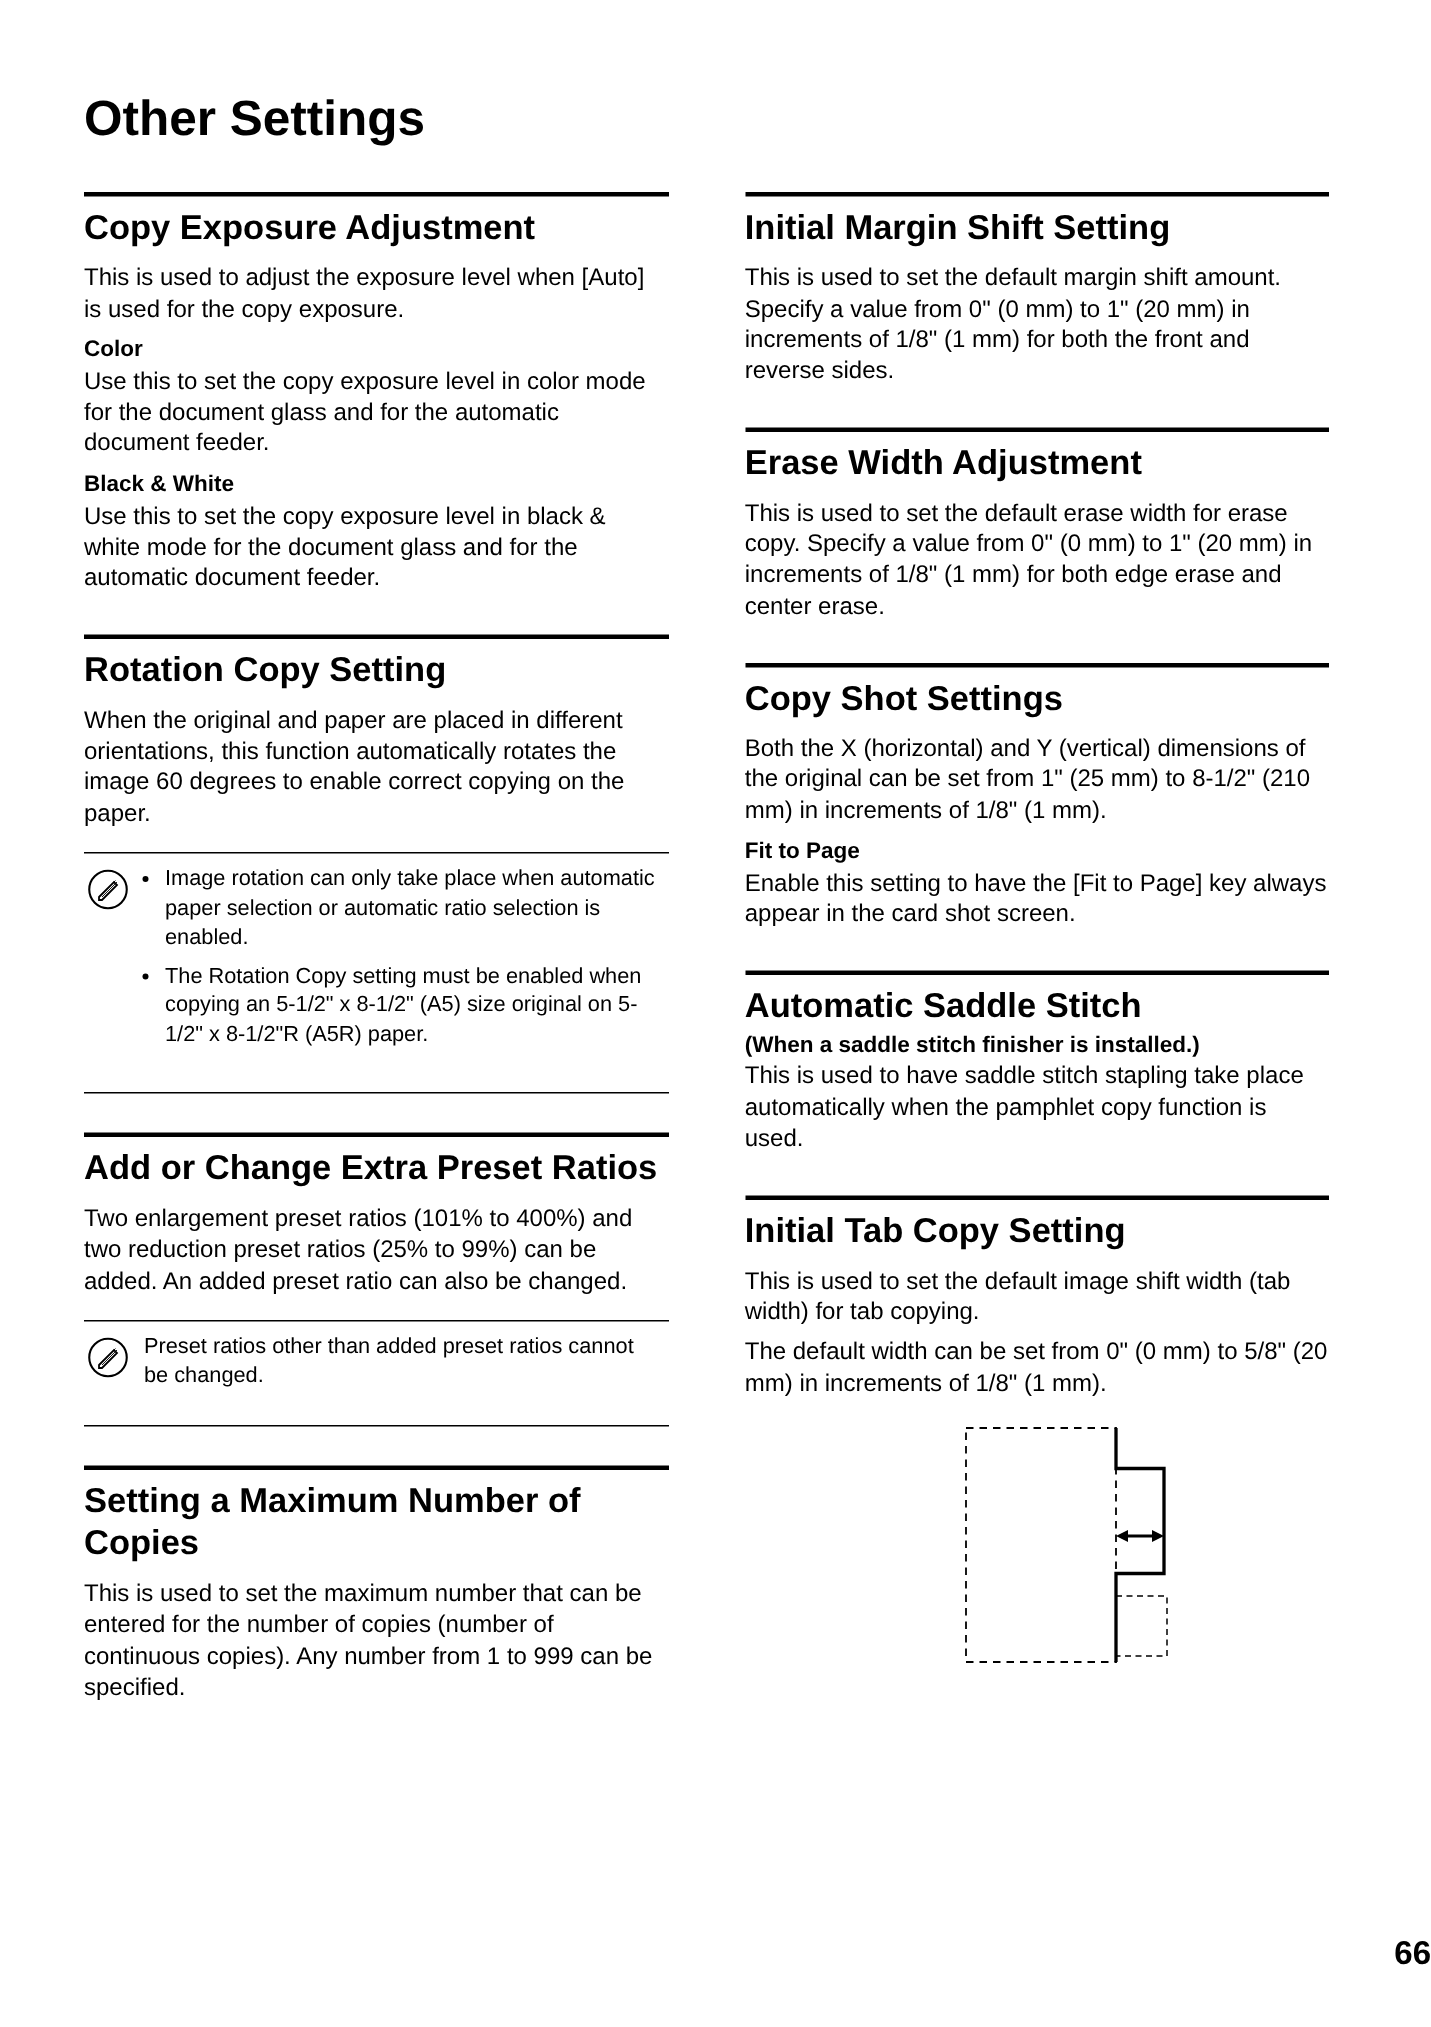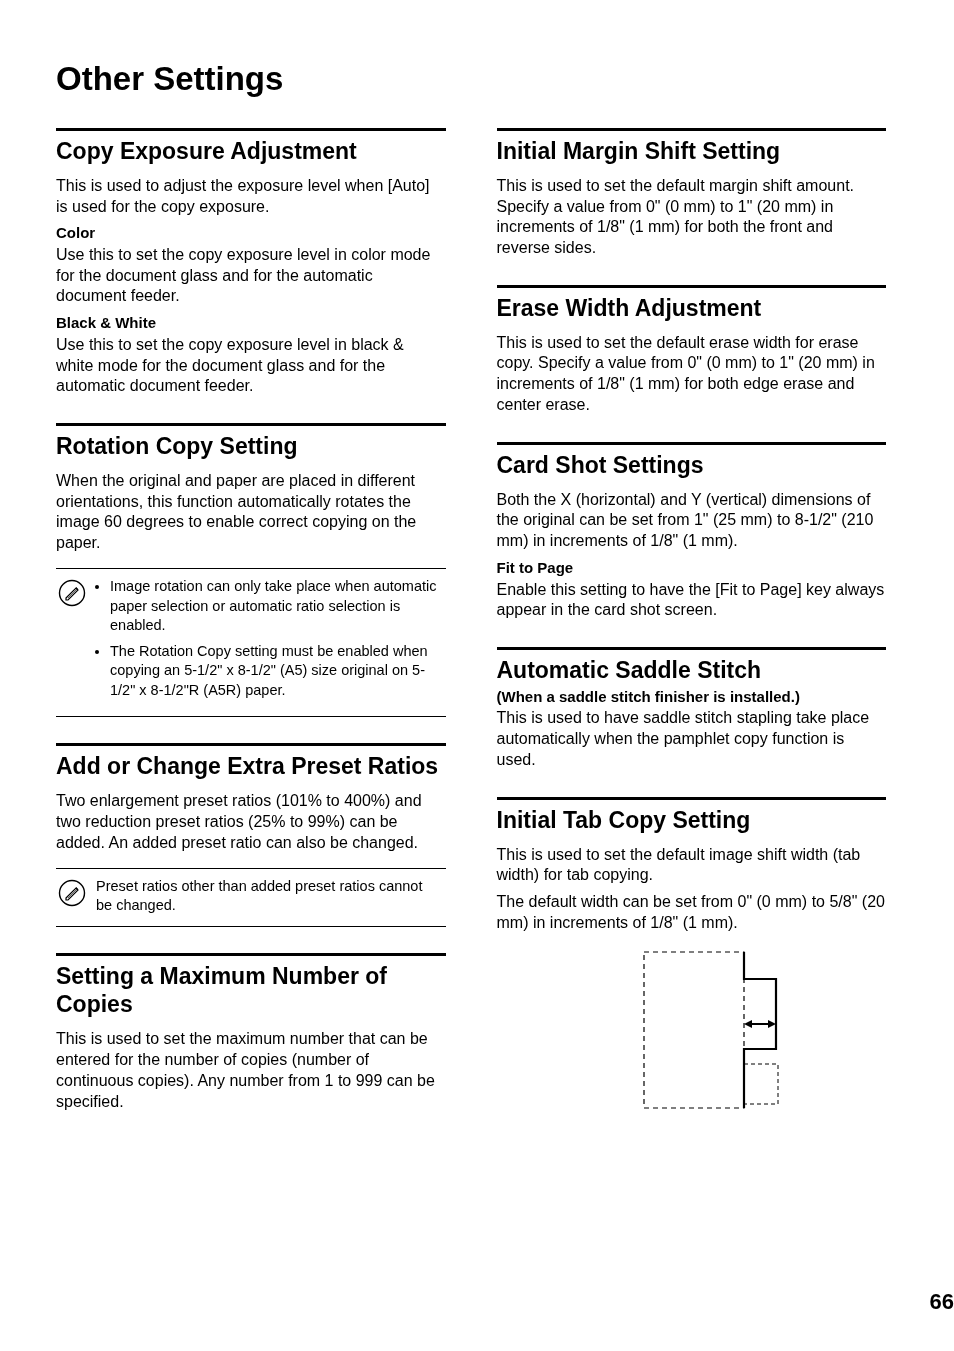--- a/index.html
+++ b/index.html
@@ -53,21 +53,21 @@
     line-height: 1.3;
   }
   .body {
     font-size: 16px;
     line-height: 1.3;
     margin: 0 0 6px 0;
   }
   .note-box {
     border-top: 1px solid #000;
     border-bottom: 1px solid #000;
-    padding: 8px 6px 10px 2px;
+    padding: 8px 6px 22px 2px;
     margin-top: 14px;
     display: flex;
     gap: 10px;
   }
   .note-icon {
     flex: 0 0 auto;
     margin-top: 2px;
   }
   .note-text {
     font-size: 14.5px;
@@ -172,21 +172,21 @@
       </div>
 
       <div class="section">
         <hr class="thick-rule">
         <div class="h2">Erase Width Adjustment</div>
         <p class="body">This is used to set the default erase width for erase copy. Specify a value from 0" (0 mm) to 1" (20 mm) in increments of 1/8" (1 mm) for both edge erase and center erase.</p>
       </div>
 
       <div class="section">
         <hr class="thick-rule">
-        <div class="h2">Card Shot Settings</div>
+        <div class="h2">Copy Shot Settings</div>
         <p class="body">Both the X (horizontal) and Y (vertical) dimensions of the original can be set from 1" (25 mm) to 8-1/2" (210 mm) in increments of 1/8" (1 mm).</p>
         <p class="sub-bold">Fit to Page</p>
         <p class="body">Enable this setting to have the [Fit to Page] key always appear in the card shot screen.</p>
       </div>
 
       <div class="section">
         <hr class="thick-rule">
         <div class="h2" style="margin-bottom:2px">Automatic Saddle Stitch</div>
         <p class="sub-bold">(When a saddle stitch finisher is installed.)</p>
         <p class="body">This is used to have saddle stitch stapling take place automatically when the pamphlet copy function is used.</p>

